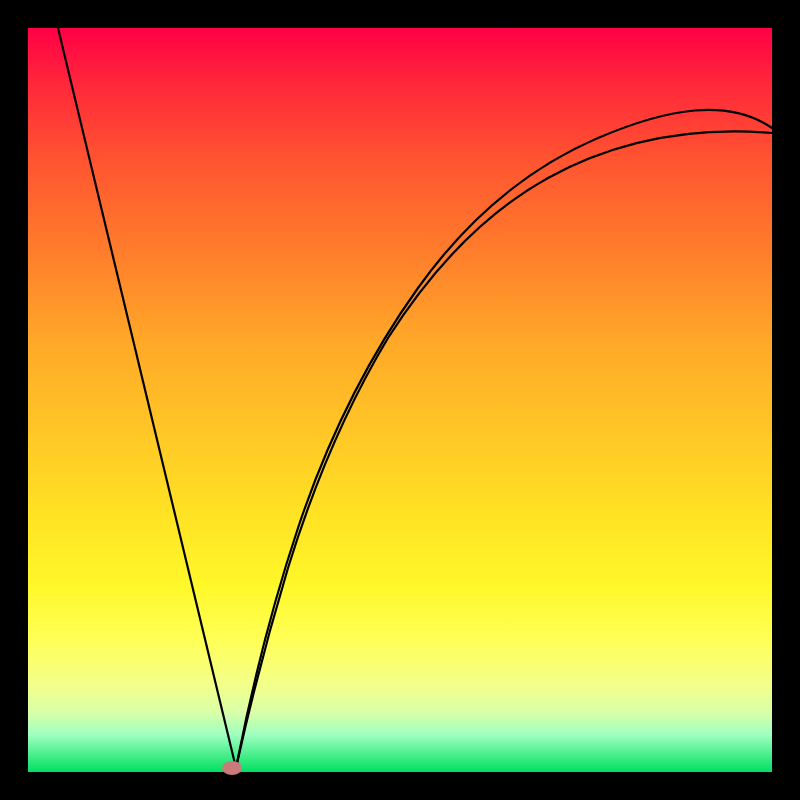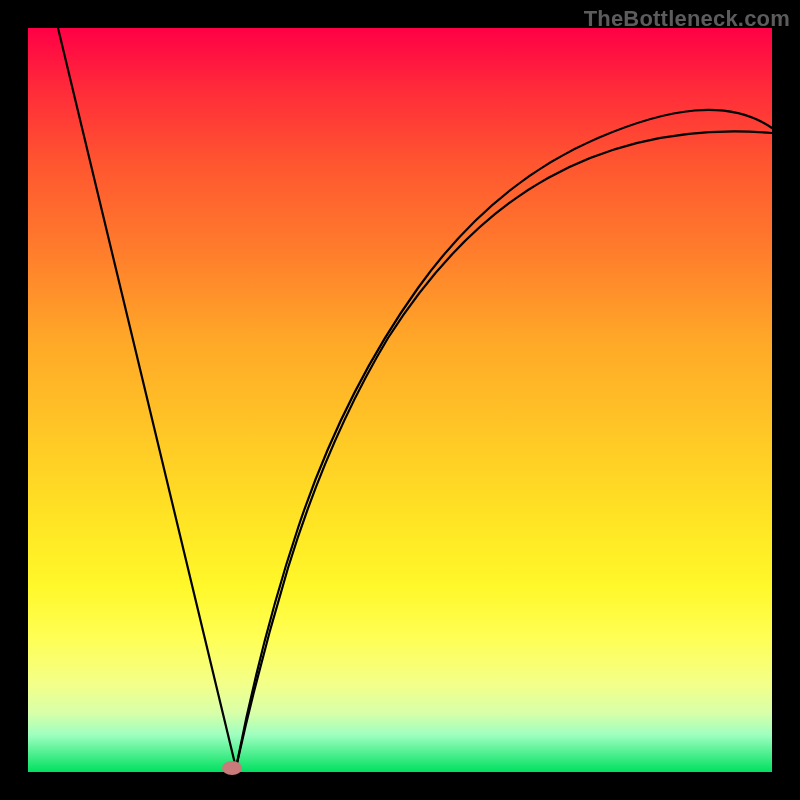--- a/index.html
+++ b/index.html
@@ -84,14 +84,13 @@
 
       <path d="M 208 740
                Q 230 640 260 540
                Q 300 410 360 310
                Q 430 200 520 150
                Q 620 95 744 105"></path>
       <ellipse class="marker" cx="204" cy="740" rx="10" ry="7"></ellipse>
     </svg>
 
   </div>
-  <div class="watermark">TheBottleneck.com</div>
 </div>
 
 </body></html>

